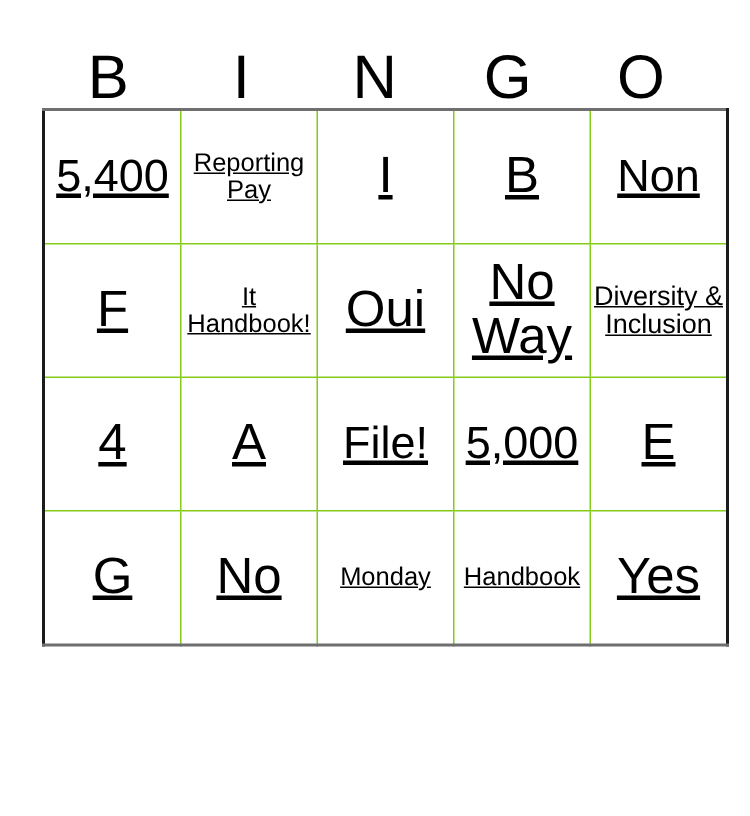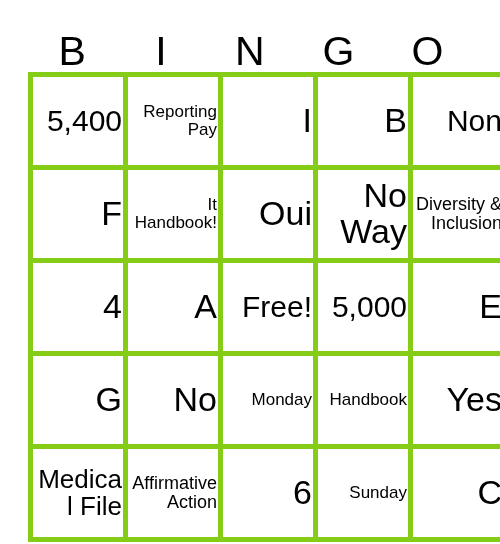--- a/index.html
+++ b/index.html
@@ -45,25 +45,26 @@
     border-collapse: collapse;
     table-layout: fixed;
     border-top: 2px solid #6f6f6f;
     border-left: 2px solid #1b1b1b;
     border-right: 2px solid #1b1b1b;
     border-bottom: 2px solid #6f6f6f;
   }
   #bingo-grid td {
     width: 88px;
     height: 88px;
-    border: 5px solid #84cc16;
+    border: 1px solid #84cc16;
     padding: 0 1px;
-    text-align: right;
+    text-align: center;
     vertical-align: middle;
     overflow: hidden;
+    text-decoration: underline;
   }
   .cell-text {
     display: block;
     line-height: 1.05;
     white-space: normal;
     word-break: break-word;
   }
 
   
   .sz-xl   { font-size: 34px; }
@@ -122,21 +123,21 @@
           </td>
       </tr>
       <tr>
         <td>
             <span class="cell-text sz-xl">4</span>
           </td>
         <td>
             <span class="cell-text sz-xl">A</span>
           </td>
         <td>
-            <span class="cell-text sz-lg">Free!</span>
+            <span class="cell-text sz-lg">File!</span>
           </td>
         <td>
             <span class="cell-text sz-lg">5,000</span>
           </td>
         <td>
             <span class="cell-text sz-xl">E</span>
           </td>
       </tr>
       <tr>
         <td>
@@ -148,33 +149,16 @@
         <td>
             <span class="cell-text sz-sm">Monday</span>
           </td>
         <td>
             <span class="cell-text sz-sm">Handbook</span>
           </td>
         <td>
             <span class="cell-text sz-xl">Yes</span>
           </td>
       </tr>
-      <tr>
-        <td>
-            <span class="cell-text sz-md">Medical File</span>
-          </td>
-        <td>
-            <span class="cell-text sz-xs">Affirmative Action</span>
-          </td>
-        <td>
-            <span class="cell-text sz-xl">6</span>
-          </td>
-        <td>
-            <span class="cell-text sz-sm">Sunday</span>
-          </td>
-        <td>
-            <span class="cell-text sz-xl">C</span>
-          </td>
-      </tr>
     </tbody>
   </table>
 
 </div>
 
 </body></html>

